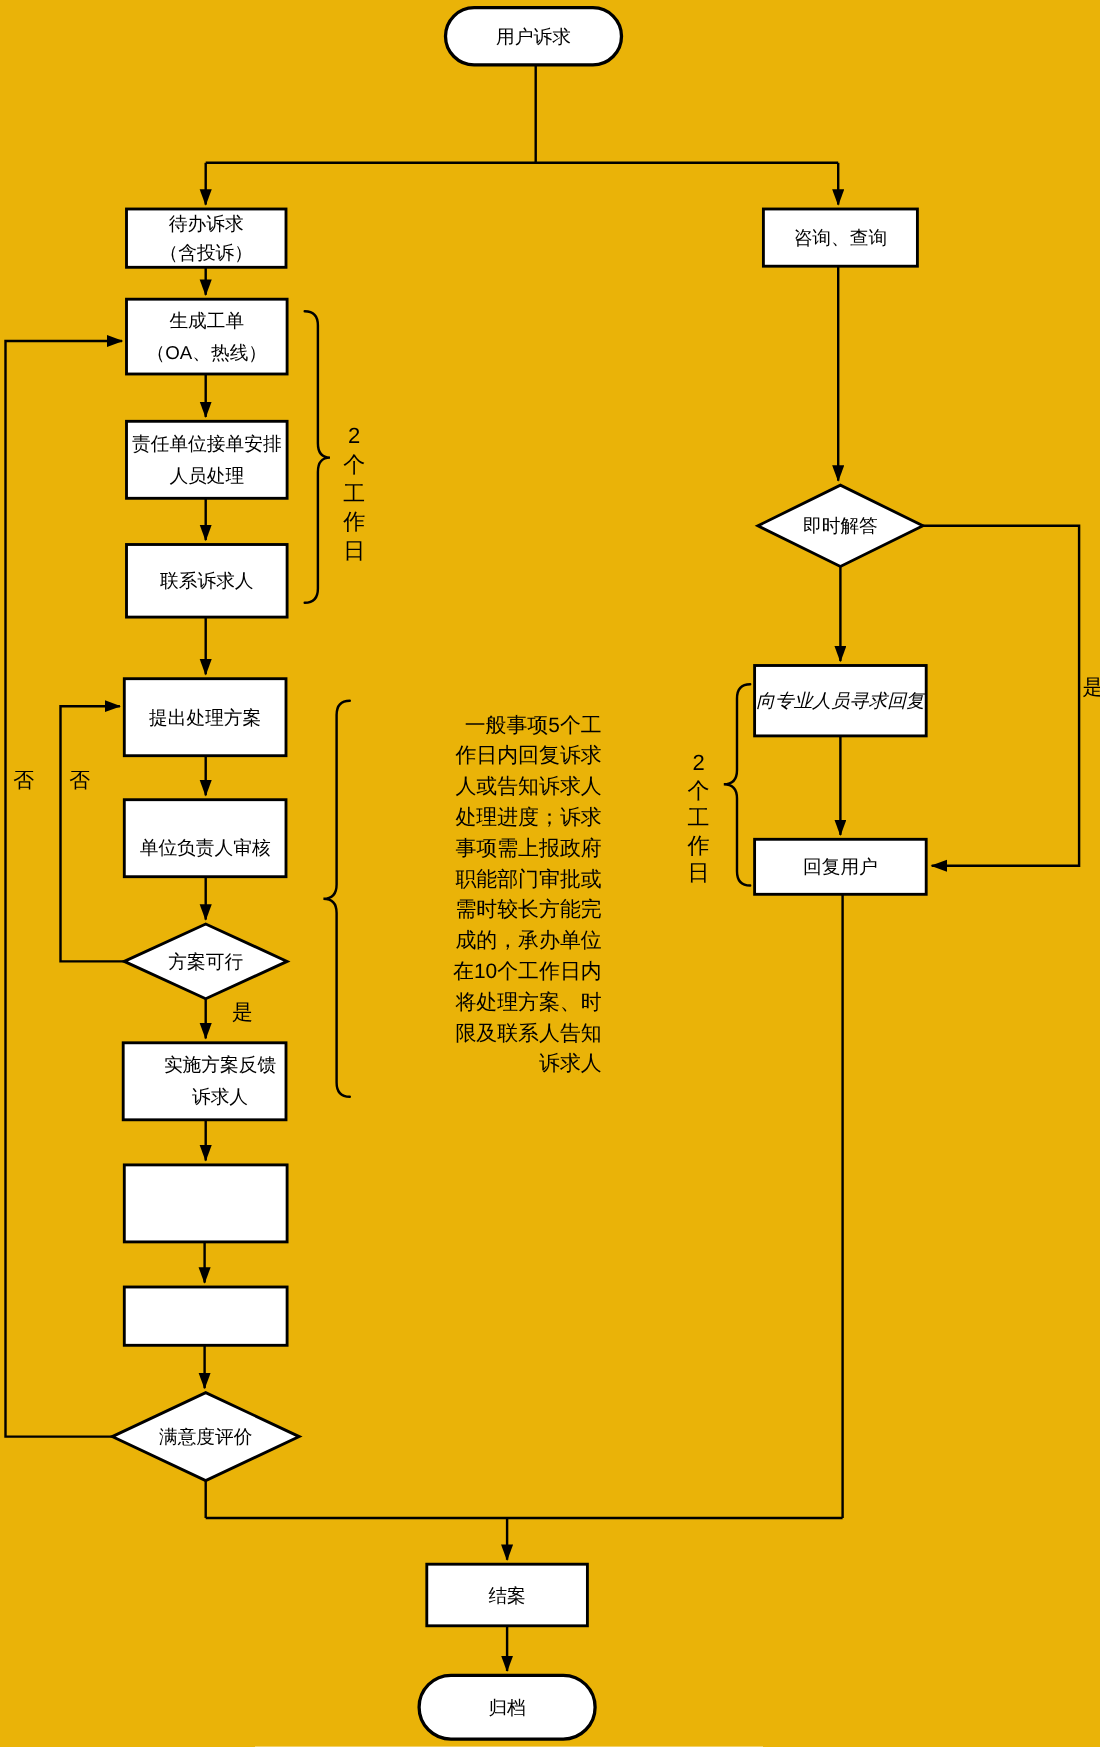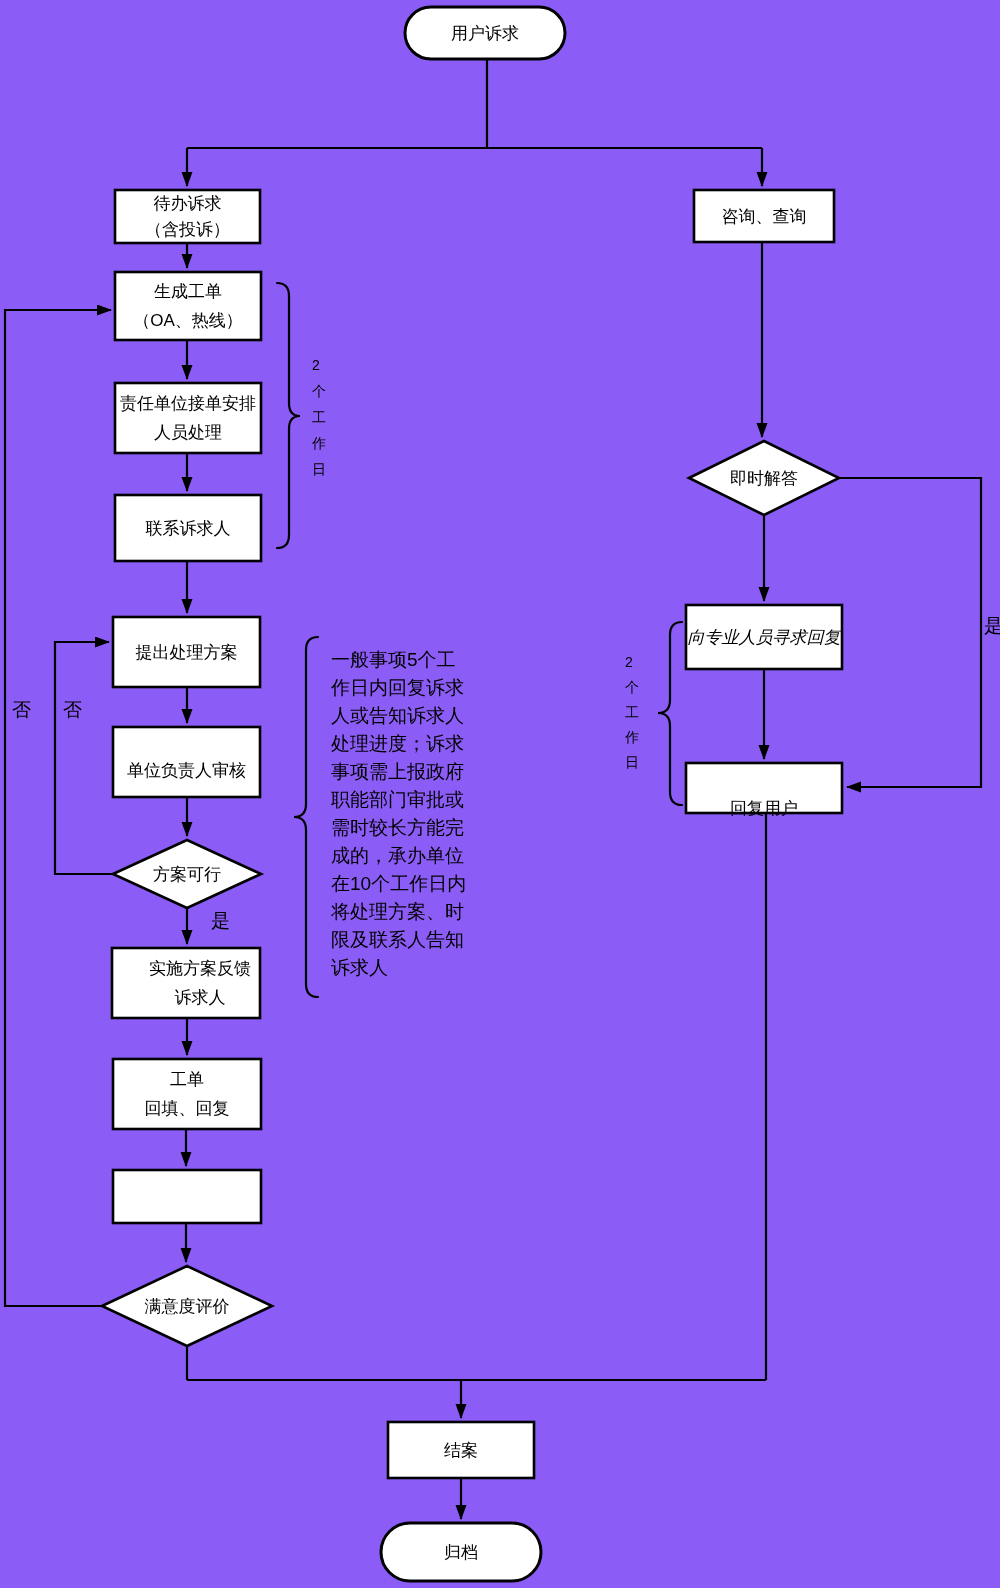--- a/index.html
+++ b/index.html
@@ -1,37 +1,37 @@
 <!DOCTYPE html>
 <html><head>
 <meta charset="utf-8">
 <style>
   html,body{margin:0;padding:0;background:#ffffff;}
   .stage{
-    position:relative;width:1000px;height:1588px;background:#8b5cf6;
+    position:relative;width:1000px;height:1588px;background:#eab308;
     font-family:"Liberation Sans","DejaVu Sans",sans-serif;color:#000;
     overflow:hidden;
   }
   svg.wires{position:absolute;left:0;top:0;width:1000px;height:1588px;}
   .shp{fill:#ffffff;stroke:#000000;stroke-width:2.6;}
   .oval{stroke-width:3;}
   .wire{fill:none;stroke:#000000;stroke-width:2.2;}
   .brace{fill:none;stroke:#000000;stroke-width:2.2;stroke-linecap:round;}
   .node{
     position:absolute;display:flex;align-items:center;justify-content:center;
     text-align:center;font-size:17px;line-height:29px;white-space:pre-line;
   }
   .lbl{position:absolute;font-size:19px;line-height:20px;}
   .vtext{
-    position:absolute;width:20px;font-size:14px;line-height:26px;
-    word-break:break-all;
+    position:absolute;width:20px;font-size:20px;line-height:26px;
+    word-break:break-all;text-align:center;margin-top:32px;
   }
   .annot{
     position:absolute;left:331px;top:646px;width:216px;
-    font-size:19px;line-height:28px;white-space:pre-line;text-align:left;
+    font-size:19px;line-height:28px;white-space:pre-line;text-align:right;
   }
 </style>
 </head>
 <body>
 
 <div class="stage">
 
   <svg class="wires" viewBox="0 0 1000 1588">
     <defs>
       <marker id="arw" markerUnits="userSpaceOnUse" markerWidth="16" markerHeight="12" refX="14" refY="5.5" orient="auto">
@@ -100,28 +100,26 @@
   <div class="node" style="left:115px;top:272px;width:146px;height:68px;">生成工单
 （OA、热线）</div>
   <div class="node" style="left:115px;top:383px;width:146px;height:70px;">责任单位接单安排
 人员处理</div>
   <div class="node" style="left:115px;top:495px;width:146px;height:66px;">联系诉求人</div>
   <div class="node" style="left:113px;top:617px;width:147px;height:70px;">提出处理方案</div>
   <div class="node" style="left:113px;top:727px;width:147px;height:87px;">单位负责人审核</div>
   <div class="node" style="left:113px;top:840px;width:148px;height:68px;">方案可行</div>
   <div class="node" style="left:112px;top:948px;width:176px;height:70px;">实施方案反馈
 诉求人</div>
-  <div class="node" style="left:113px;top:1059px;width:148px;height:70px;">工单
-回填、回复</div>
   <div class="node" style="left:102px;top:1266px;width:170px;height:80px;">满意度评价</div>
   <div class="node" style="left:388px;top:1422px;width:146px;height:56px;">结案</div>
   <div class="node" style="left:381px;top:1523px;width:160px;height:58px;">归档</div>
   <div class="node" style="left:689px;top:441px;width:150px;height:74px;">即时解答</div>
   <div class="node" style="left:686px;top:605px;width:156px;height:64px;font-style:italic;">向专业人员寻求回复</div>
-  <div class="node" style="left:686px;top:763px;width:156px;height:50px;margin-top:20px;">回复用户</div>
+  <div class="node" style="left:686px;top:763px;width:156px;height:50px;">回复用户</div>
 
   <div class="lbl" style="left:211px;top:911px;">是</div>
   <div class="lbl" style="left:63px;top:700px;">否</div>
   <div class="lbl" style="left:12px;top:700px;">否</div>
   <div class="lbl" style="left:984px;top:616px;">是</div>
 
   <div class="vtext" style="left:312px;top:352px;">2个工作日</div>
   <div class="vtext" style="left:625px;top:650px;line-height:25px;">2个工作日</div>
 
   <div class="annot">一般事项5个工

